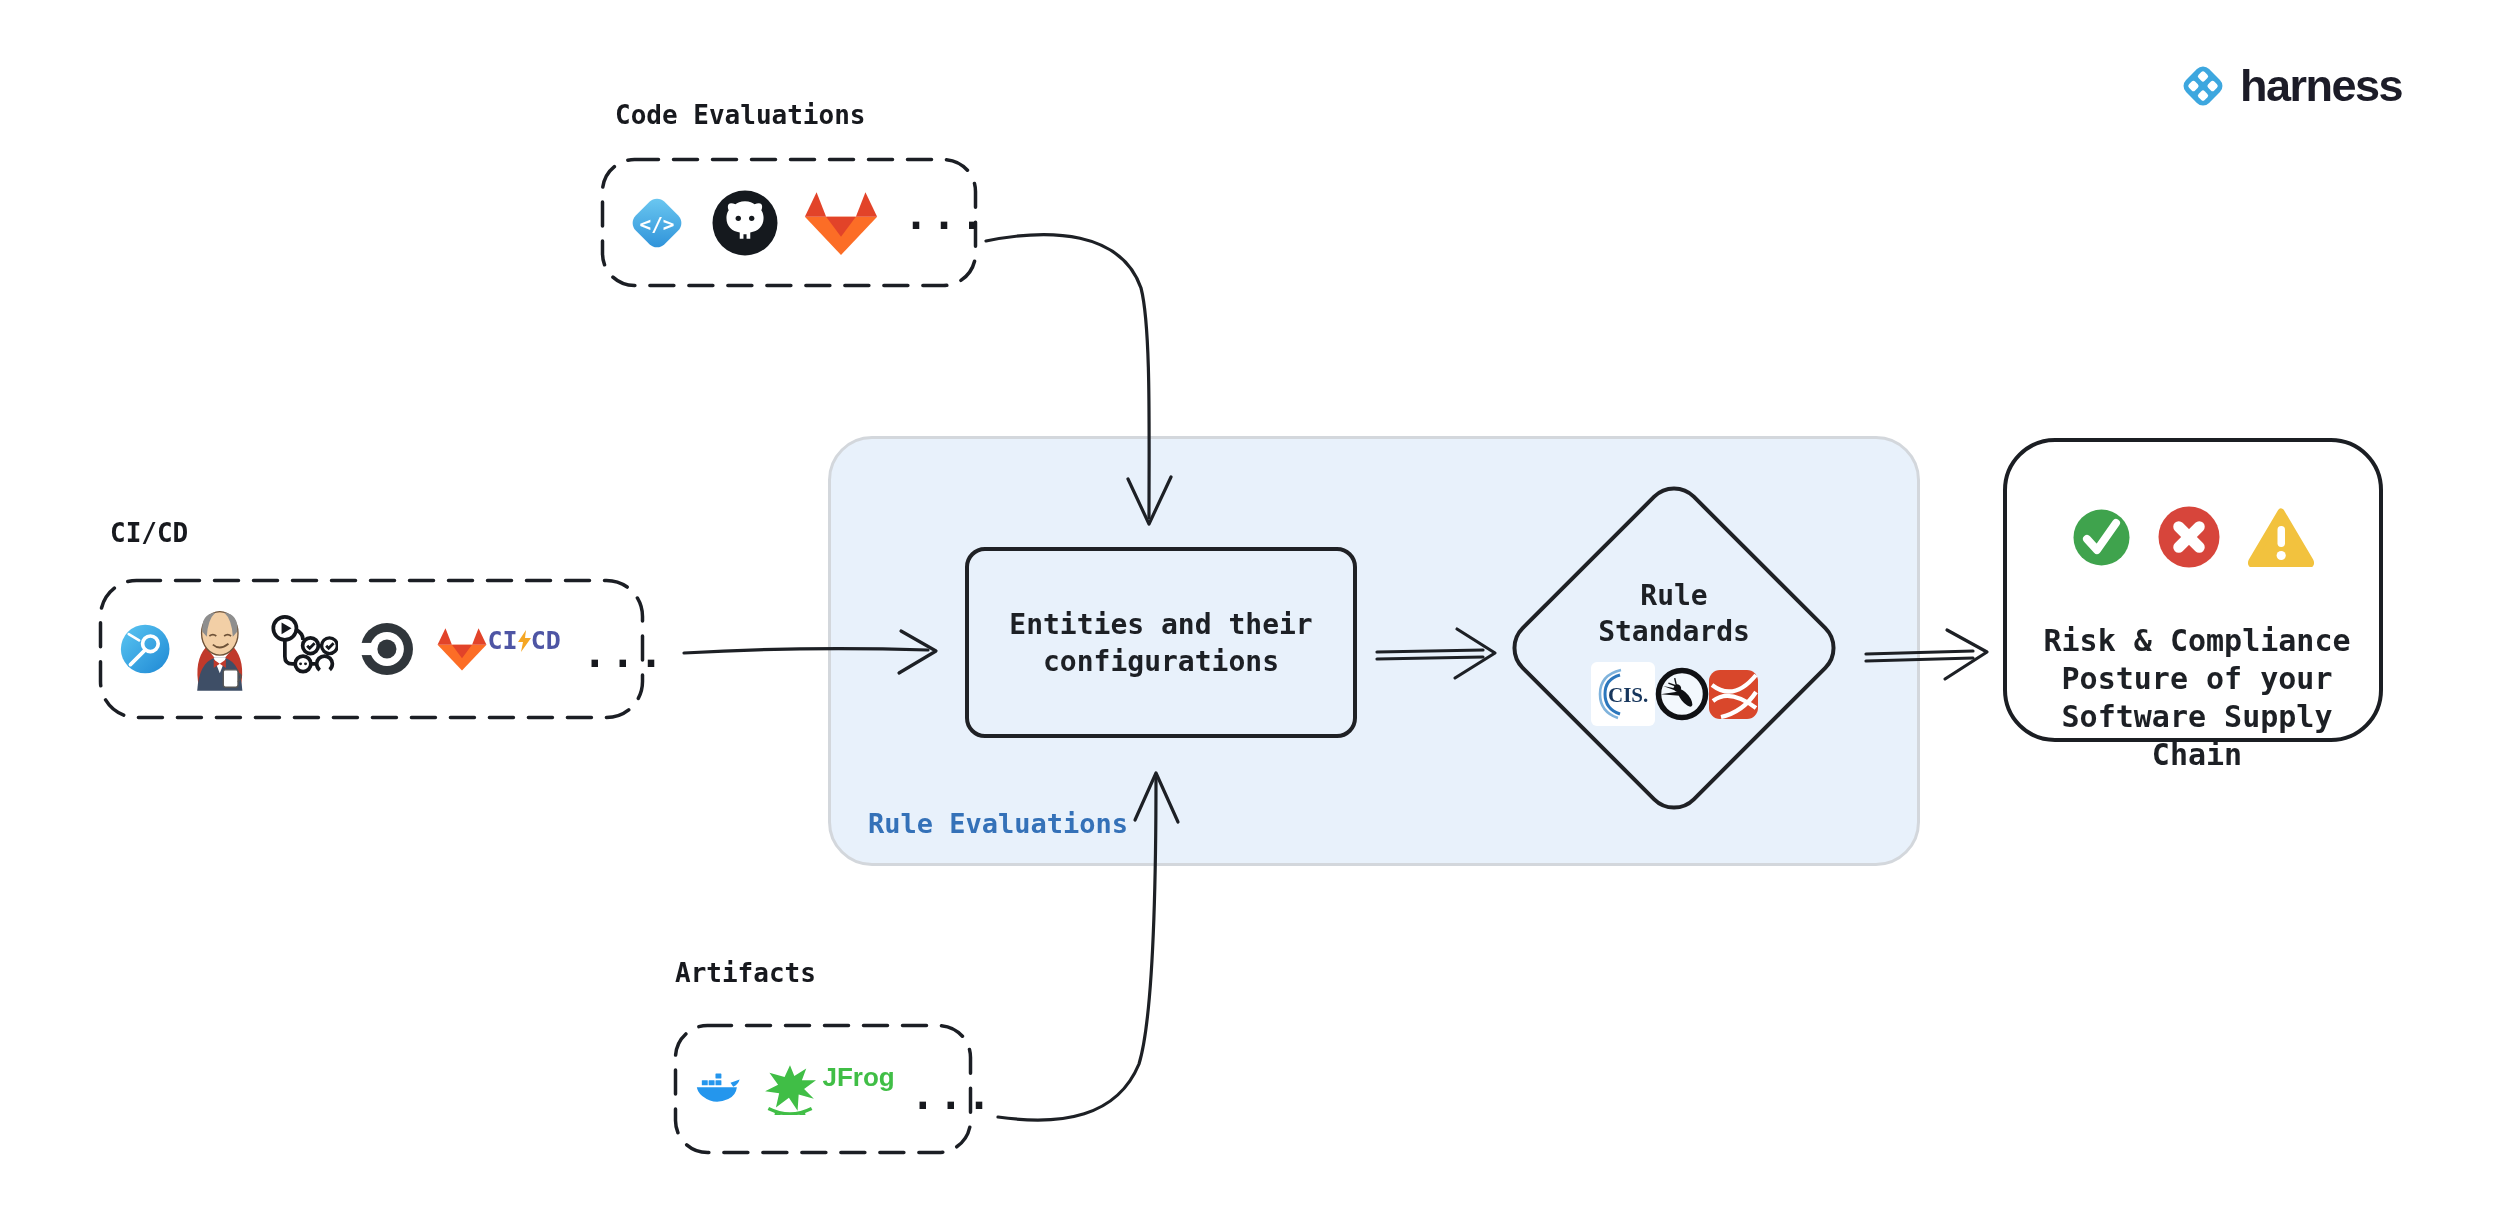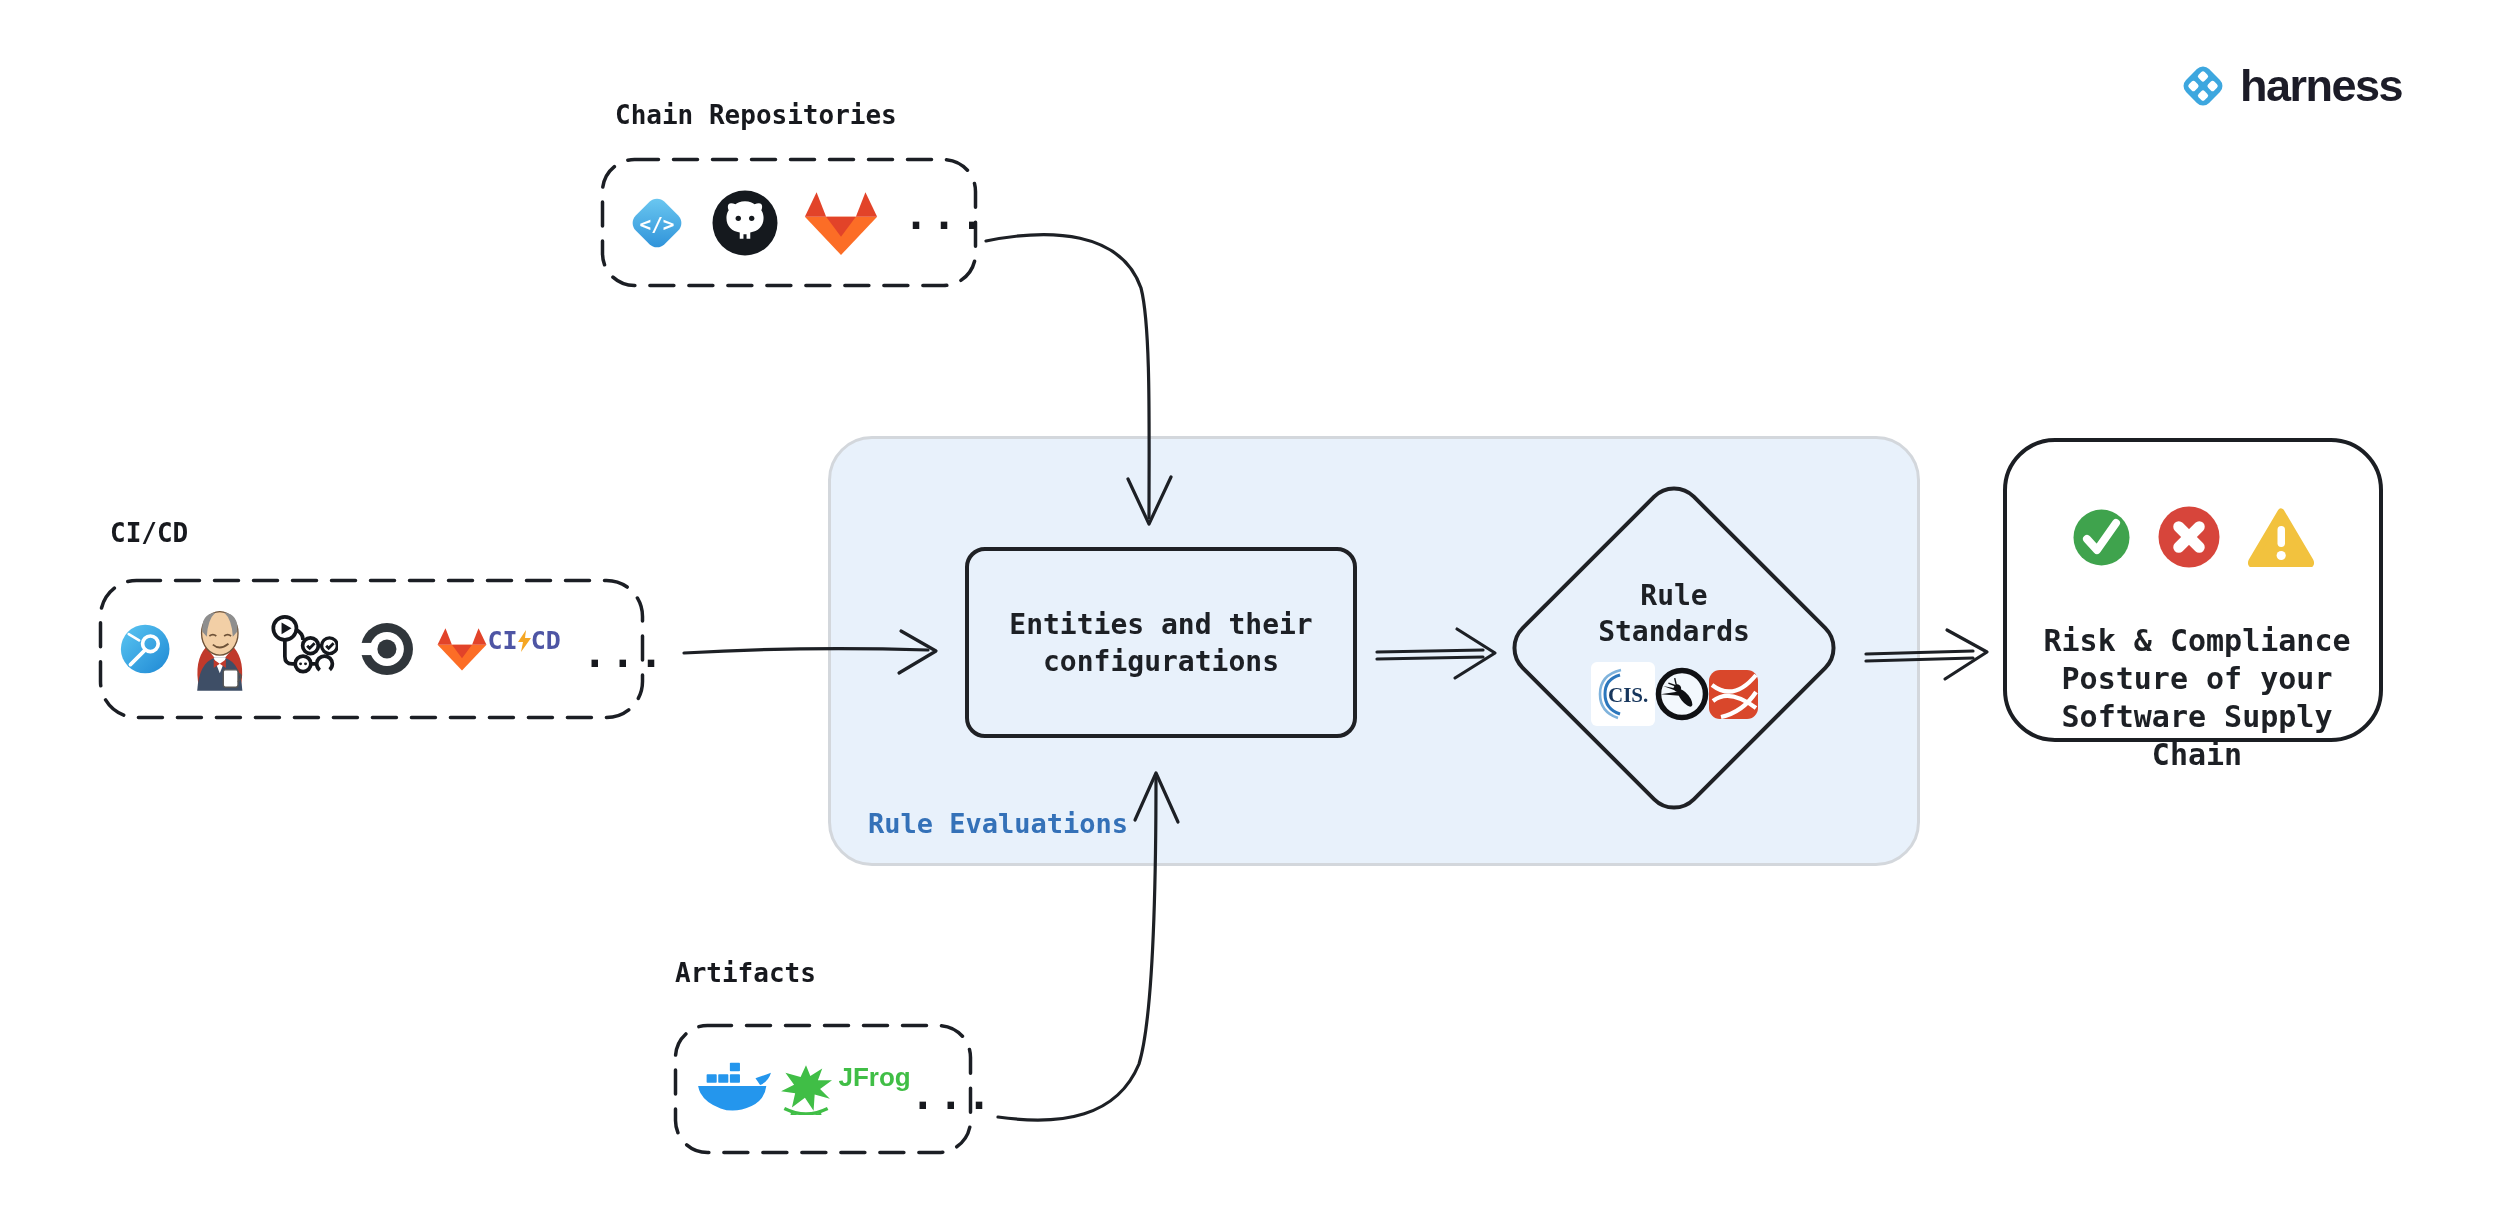--- a/index.html
+++ b/index.html
@@ -81,21 +81,21 @@
       </svg>
       <svg width="49" height="49" viewBox="0 0 49 49">
         <rect x="0" y="0" width="49" height="49" rx="11" fill="#D9472B"></rect>
         <path d="M3 15 Q25 32 47 5" stroke="#fff" stroke-width="4.2" fill="none"></path>
         <path d="M4 31 Q20 18 47 38" stroke="#fff" stroke-width="4.2" fill="none"></path>
         <path d="M12 47 Q34 42 47 22" stroke="#fff" stroke-width="4.2" fill="none"></path>
       </svg>
     </div>
   </div>
 
-  <div class="abs sec-label" style="left:615px;top:100px;">Chain Repositories</div>
+  <div class="abs sec-label" style="left:615px;top:100px;">Code Evaluations</div>
   <div class="dash-box" style="left:600px;top:157px;width:378px;height:131px;">
     <svg class="frame" width="378" height="131">
       <rect x="2.5" y="2.5" width="373" height="126" rx="32" fill="none" stroke="#1B1E24" stroke-width="3.5" stroke-dasharray="24 15" stroke-linecap="round"></rect>
     </svg>
     <div class="icon-row" style="padding:0 26px;gap:24px;">
       <svg width="62" height="62" viewBox="0 0 64 64">
         <defs>
             <linearGradient id="hcg" x1="0" y1="0" x2="1" y2="1">
           <stop offset="0" stop-color="#6FCBF2"></stop>
               <stop offset="1" stop-color="#2B8FD8"></stop>
@@ -194,21 +194,21 @@
       </div>
       <div class="dots" style="transform:translateY(4px);">...</div>
     </div>
   </div>
 
   <div class="abs sec-label" style="left:675px;top:958px;">Artifacts</div>
   <div class="dash-box" style="left:673px;top:1023px;width:300px;height:132px;">
     <svg class="frame" width="300" height="132">
       <rect x="2.5" y="2.5" width="295" height="127" rx="32" fill="none" stroke="#1B1E24" stroke-width="3.5" stroke-dasharray="24 15" stroke-linecap="round"></rect>
     </svg>
-    <div class="icon-row" style="padding:0 22px;gap:0;">
+    <div class="icon-row" style="padding:0 22px;gap:16px;">
       <svg width="92" height="76" viewBox="0 0 100 76">
         <g fill="#2496ED">
           <rect x="45" y="4" width="13" height="11" rx="1"></rect>
           <rect x="15" y="19" width="13" height="11" rx="1"></rect>
           <rect x="30" y="19" width="13" height="11" rx="1"></rect>
           <rect x="45" y="19" width="13" height="11" rx="1"></rect>
           <path d="M4 34 L92 34 Q90 52 73 60 Q51 70 33 63 Q14 56 7 43 Q5 39 4 34 Z"></path>
           <path d="M84 33 Q95 28 98 17 Q87 21 78 24 Z"></path>
         </g>
       </svg>

